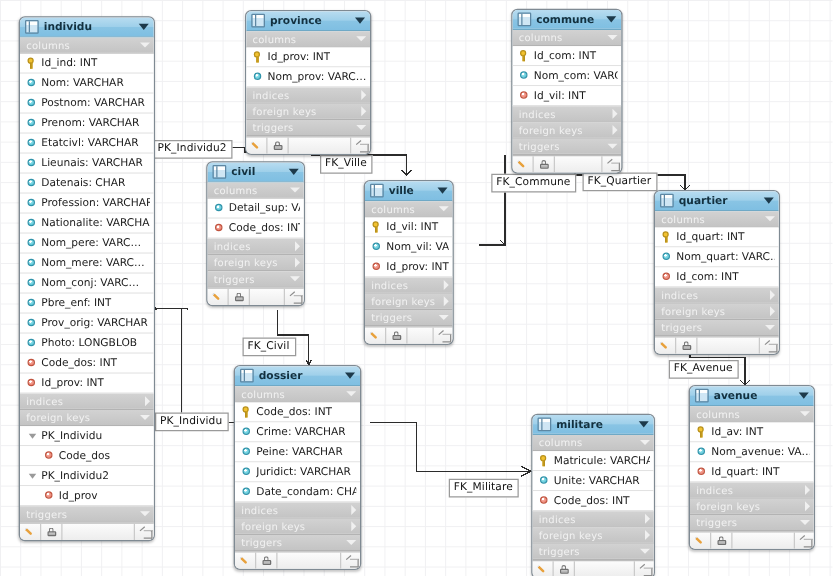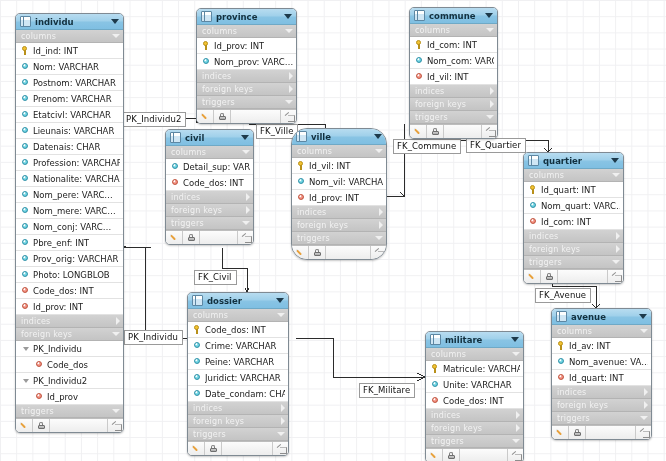--- a/index.html
+++ b/index.html
@@ -510,21 +510,21 @@
       <div class="ft-cell">
           <span class="lock"></span>
         </div>
       <div class="ft-grow"></div>
       <div class="ft-end">
           <span class="grip"></span>
         </div>
     </div>
   </div>
 
-  <div class="tbl" style="left:165px; top:129px; width:89px;">
+  <div class="tbl" style="left:165px; top:129px; width:79px;">
     <div class="tbl-hd">
       <span class="tbl-ico"></span>
       <span class="tbl-name">civil</span>
       <span class="caret"></span>
     </div>
     <div class="sec">
       <span class="lbl">columns</span>
       <span class="tri-down"></span>
     </div>
     <div class="col">
@@ -554,21 +554,21 @@
       <div class="ft-cell">
           <span class="lock"></span>
         </div>
       <div class="ft-grow"></div>
       <div class="ft-end">
           <span class="grip"></span>
         </div>
     </div>
   </div>
 
-  <div class="tbl" style="left:291px; top:128px; width:96px;border-radius:16px;">
+  <div class="tbl" style="left:291px; top:144px; width:72px;">
     <div class="tbl-hd">
       <span class="tbl-ico"></span>
       <span class="tbl-name">ville</span>
       <span class="caret"></span>
     </div>
     <div class="sec">
       <span class="lbl">columns</span>
       <span class="tri-down"></span>
     </div>
     <div class="col">

